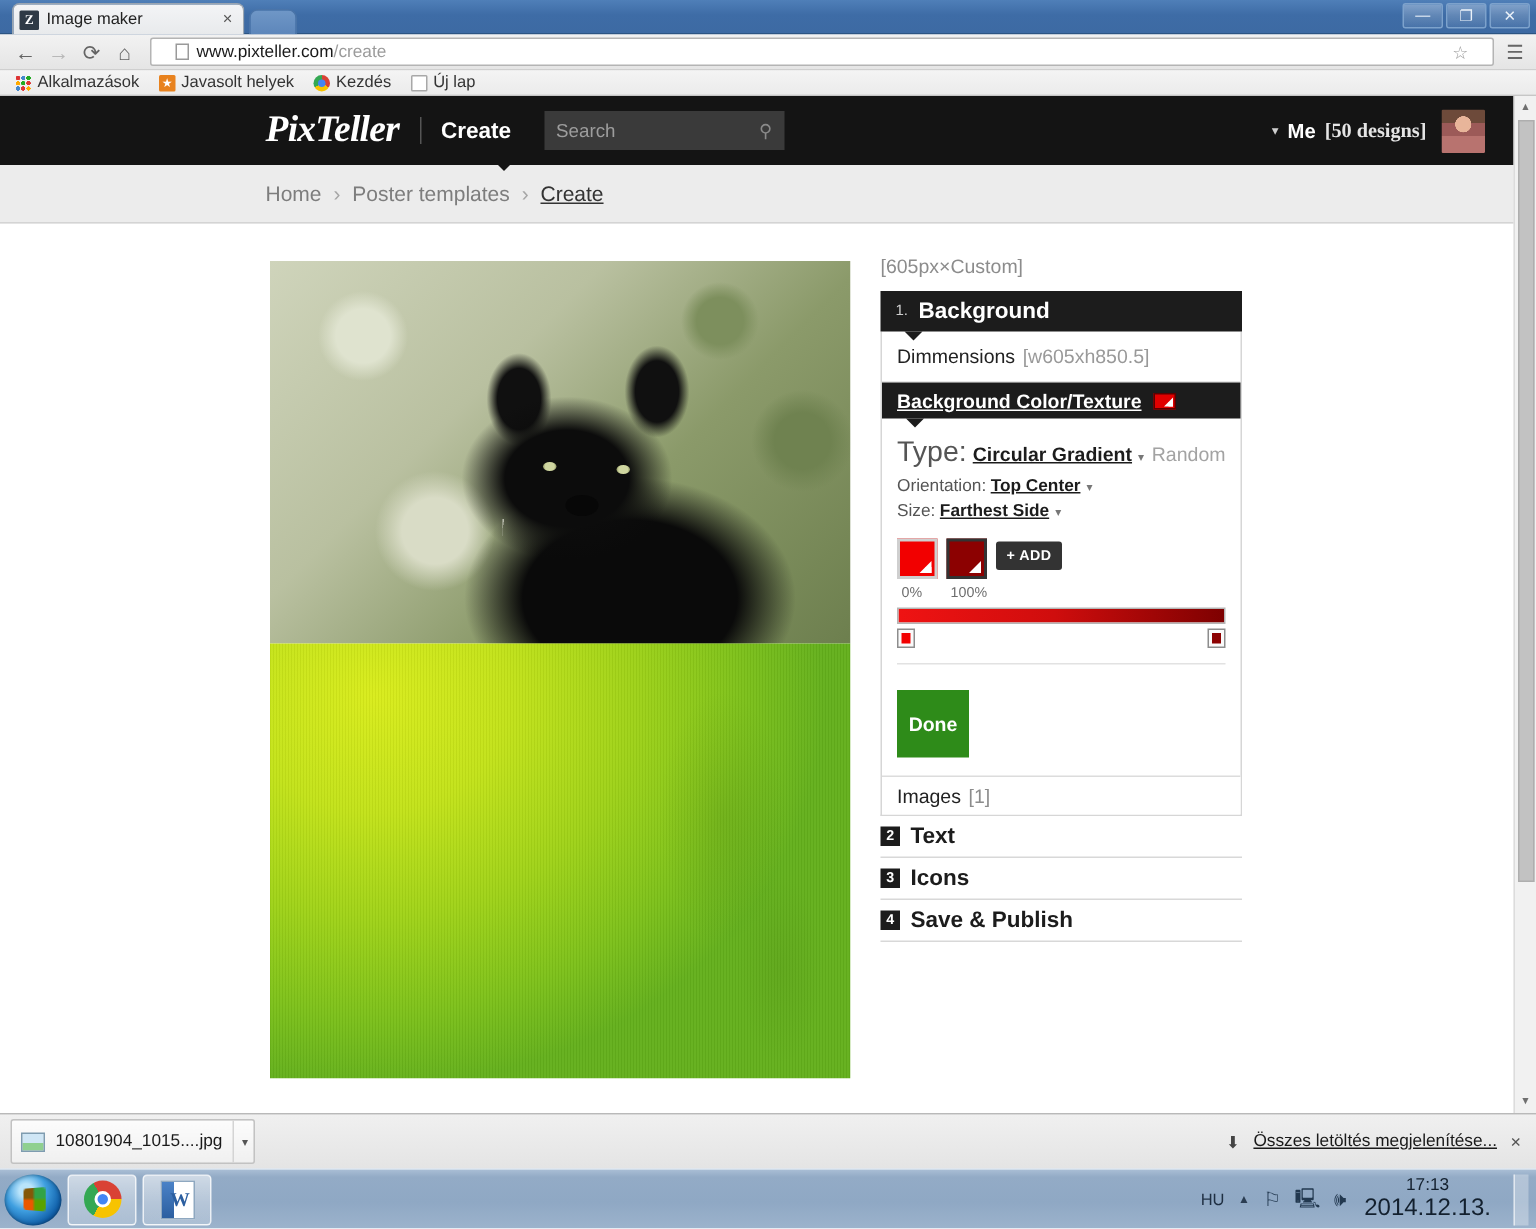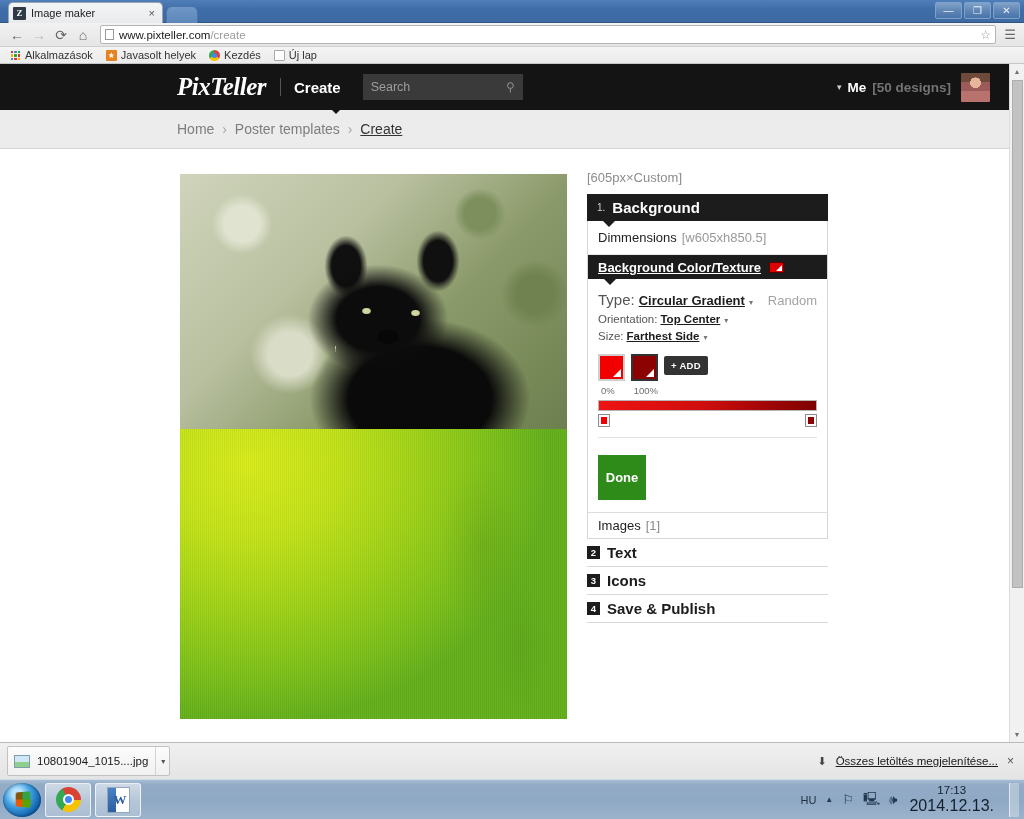--- a/index.html
+++ b/index.html
@@ -54,21 +54,21 @@
     position: absolute; left: 0; top: 23px; width: 1024px; height: 24px;
     background: linear-gradient(to bottom, #f2f2f2, #e5e5e5);
     display: flex; align-items: center; padding: 0 6px;
     border-bottom: 1px solid #cfcfcf;
   }
   .navicon { font-size: 14px; color: #646464; width: 22px; text-align: center; cursor: default; }
   .navicon.dim { color: #b8b8b8; }
   .omnibox {
     flex: 1; height: 19px; margin: 0 6px;
     background: #fff; border: 1px solid #b4b4b4; border-radius: 2px;
-    display: flex; align-items: center; padding: 0 4px;
+    display: flex; align-items: center; padding: 0 16px;
   }
   .page-glyph {
     width: 9px; height: 11px; border: 1px solid #9a9a9a; background: #fff;
     margin-right: 5px; flex: 0 0 9px;
   }
   .url { font-size: 11.5px; color: #1a1a1a; }
   .url .path { color: #9b9b9b; }
   .star { font-size: 12px; color: #9a9a9a; margin-left: auto; }
   .menu-glyph { font-size: 13px; color: #666; width: 16px; text-align: center; }
 
@@ -123,21 +123,21 @@
   .hdr-create { color: #fff; font-size: 15px; font-weight: bold; }
   .search-box {
     margin-left: 22px; width: 160px; height: 26px; background: #3a3a3a;
     display: flex; align-items: center; padding: 0 8px;
   }
   .search-ph { color: #9d9d9d; font-size: 12.5px; flex: 1; }
   .search-mag { color: #8a8a8a; font-size: 12px; }
   .hdr-right { margin-left: auto; display: flex; align-items: center; margin-right: 20px; gap: 6px; }
   .caret-dn { color: #cfcfcf; font-size: 9px; }
   .me-txt { color: #fff; font-size: 13.5px; font-weight: bold; }
-  .me-count { color: #737373; font-size: 13.5px; font-weight: bold; }
+  .me-count { color: #e5e5e5; font-size: 13.5px; font-weight: bold; font-family: Liberation Serif, serif; }
   .avatar {
     width: 29px; height: 29px; border-radius: 1px; margin-left: 4px;
     background:
       radial-gradient(circle at 50% 34%, #e8b59a 0 22%, transparent 23%),
       linear-gradient(to bottom,#6d4a3a 0 30%, #9c5a58 30% 62%, #b8736f 62% 100%);
   }
 
   
   .crumbbar {
     position: absolute; left: 0; top: 46px; width: 1010px; height: 39px;
@@ -238,21 +238,21 @@
     border-bottom:3px solid #fff;
   }
   .bg-notch {
     position: absolute; left: 16px; bottom: -6px; width: 0; height: 0;
     border-left: 6px solid transparent; border-right: 6px solid transparent;
     border-top: 6px solid #1c1c1c;
   }
 
   .grad-area { padding: 12px 10px 8px 10px; }
   .line-type { display: flex; align-items: baseline; }
-  .lbl-mut { font-size: 15px; color: #555; }
+  .lbl-mut { font-size: 19px; color: #555; }
   .lbl-mut-sm { font-size: 11.5px; color: #555; }
   .link-ul { font-size: 13px; color: #1c1c1c; font-weight: bold; text-decoration: underline; margin-left: 4px; }
   .link-ul-sm { font-size: 11.5px; color: #1c1c1c; font-weight: bold; text-decoration: underline; margin-left: 3px; }
   .tri { font-size: 8px; color: #777; margin-left: 4px; }
   .random { margin-left: auto; font-size: 13px; color: #a3a3a3; text-align: right; }
   .line-small { margin-top: 5px; display: flex; align-items: baseline; }
 
   .swatches { margin-top: 12px; display: flex; align-items: flex-start; gap: 6px; }
   .sw { width: 27px; height: 27px; border: 2px solid #cfcfcf; position: relative; }
   .sw::after {

